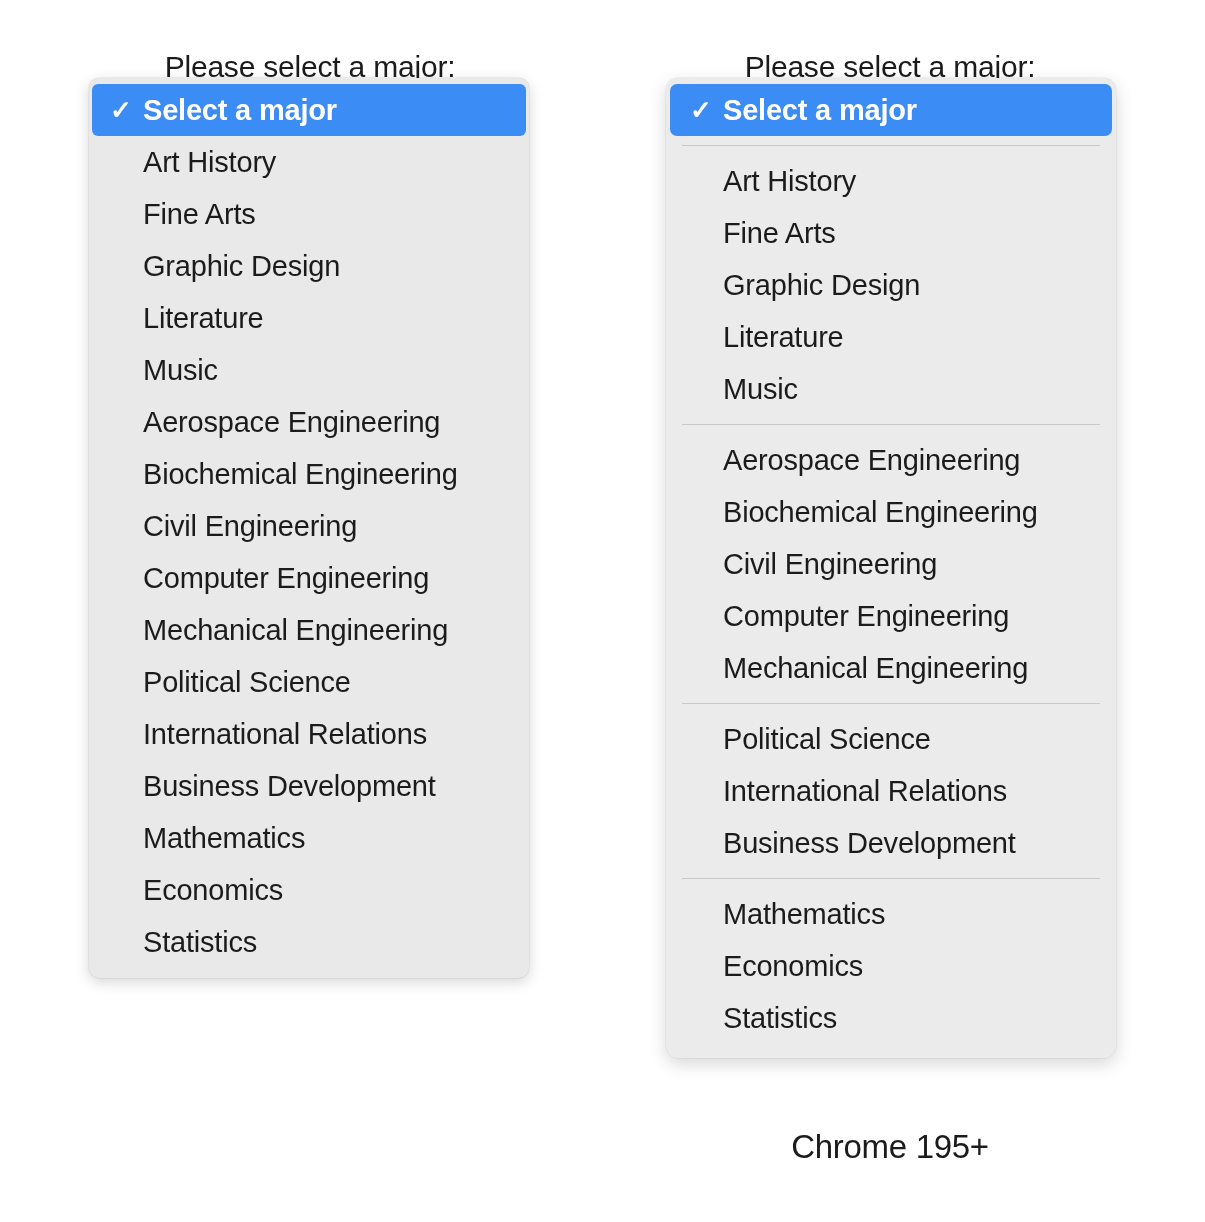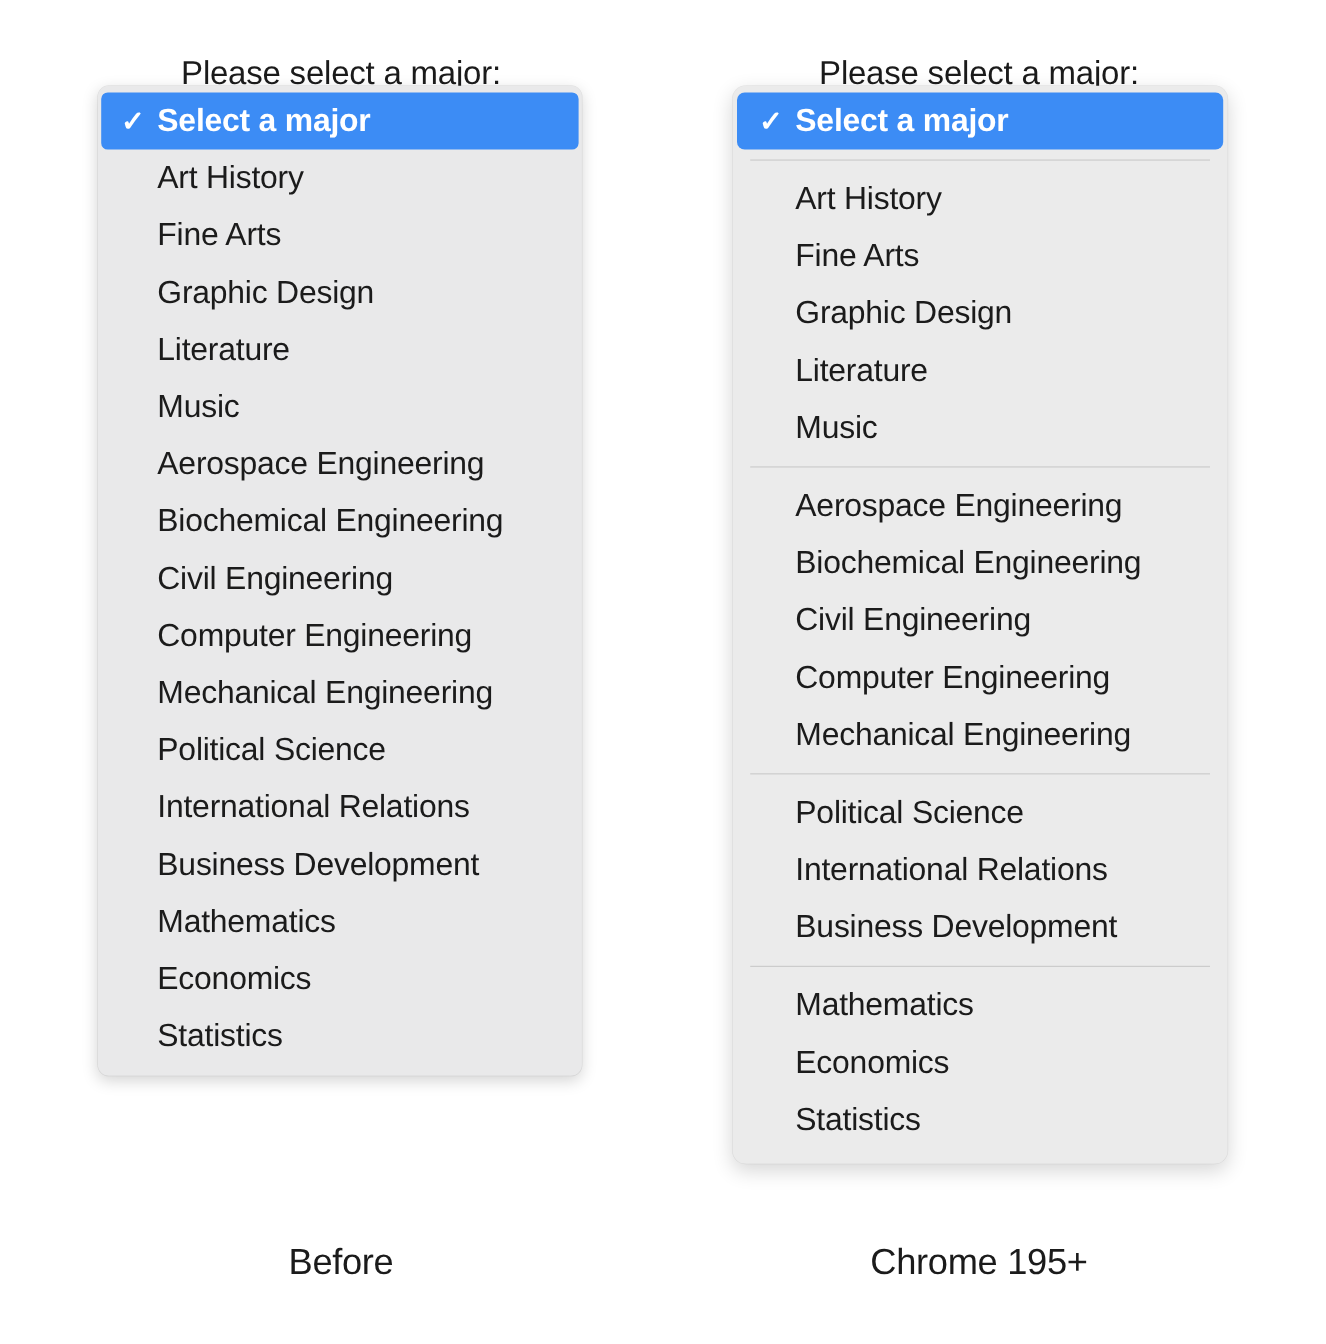--- a/index.html
+++ b/index.html
@@ -160,21 +160,20 @@
       <div class="opt"><span>Computer Engineering</span></div>
       <div class="opt"><span>Mechanical Engineering</span></div>
       <div class="opt"><span>Political Science</span></div>
       <div class="opt"><span>International Relations</span></div>
       <div class="opt"><span>Business Development</span></div>
       <div class="opt"><span>Mathematics</span></div>
       <div class="opt"><span>Economics</span></div>
       <div class="opt"><span>Statistics</span></div>
     </div>
 
-    <div class="caption">Before</div>
   </div>
 
   <div class="panel panel-right">
     <div class="prompt">Please select a major:</div>
 
     <div class="dd-modern">
       <div class="opt selected">
         <span class="check">✓</span>
         <span>Select a major</span>
       </div>

